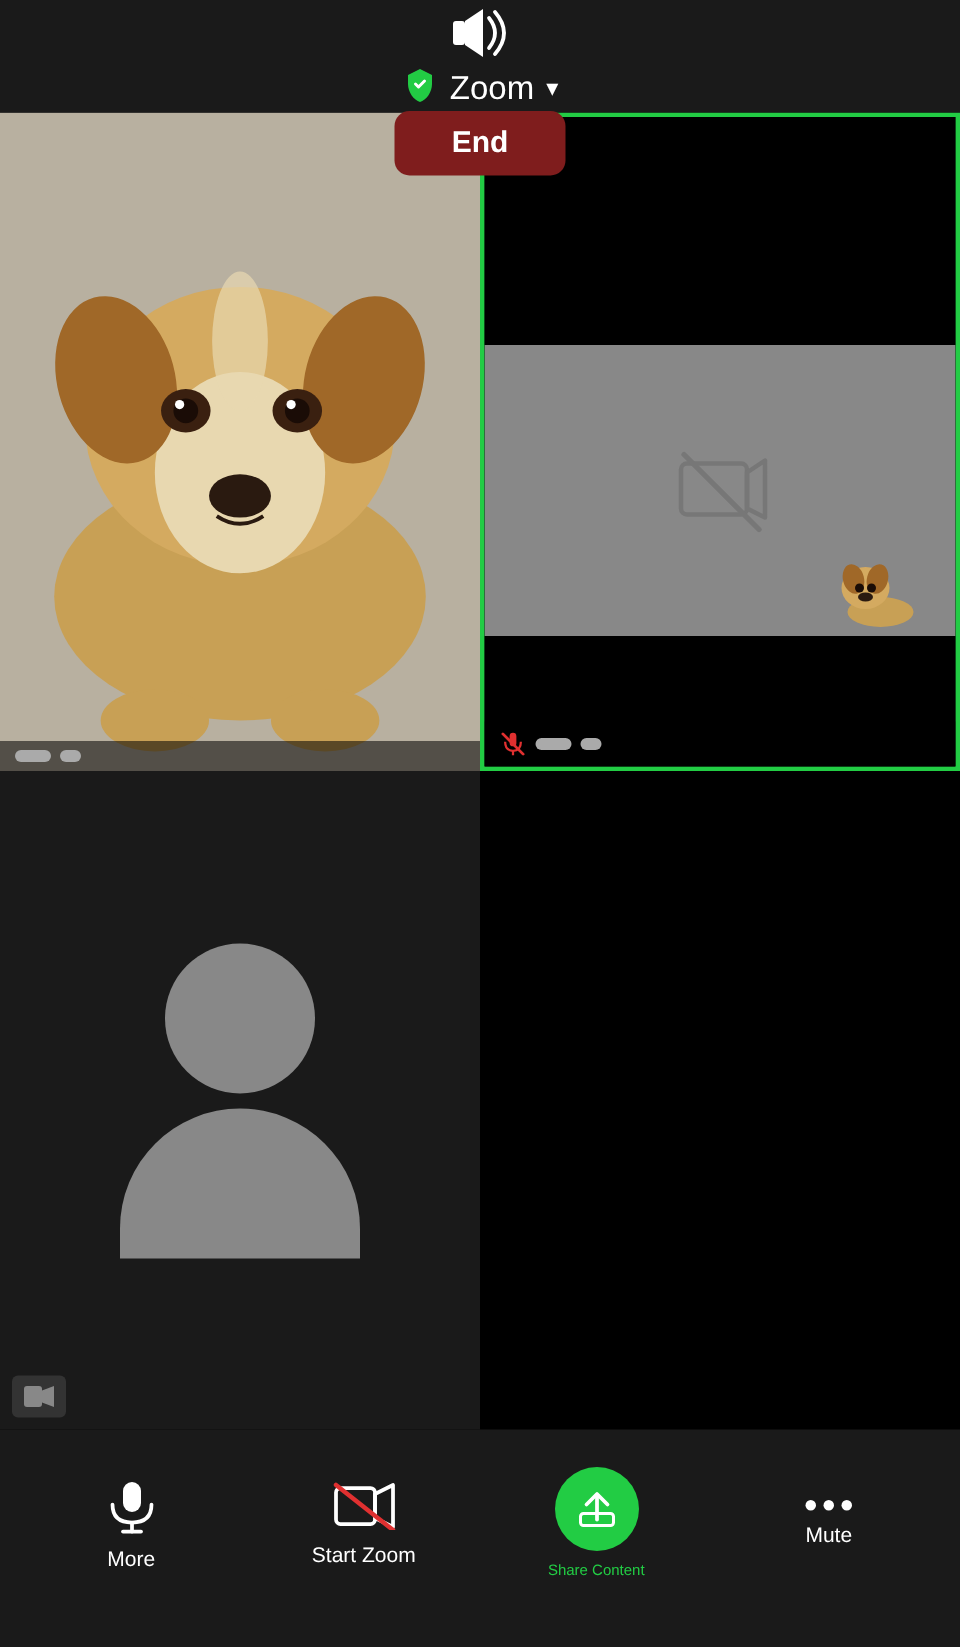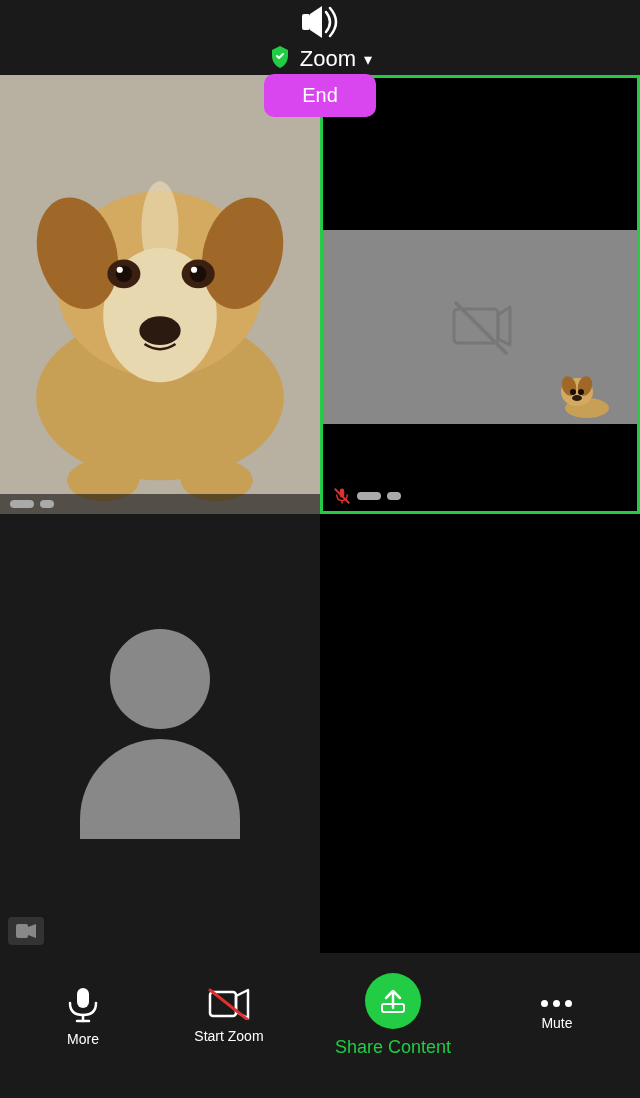--- a/index.html
+++ b/index.html
@@ -33,27 +33,27 @@
       display: flex;
       align-items: center;
       gap: 8px;
     }
     .header-zoom-text {
       color: #fff;
       font-size: 22px;
       font-weight: 500;
     }
     .header-end-btn {
-      background: #d946ef;
+      background: #7f1d1d;
       color: #fff;
       border: none;
       border-radius: 10px;
       padding: 10px 38px;
       font-size: 20px;
-      font-weight: 400;
+      font-weight: 700;
       cursor: pointer;
     }
 
     
     .video-grid {
       position: absolute;
       top: 75px;
       left: 0; right: 0;
       bottom: 145px;
       display: grid;
@@ -160,21 +160,21 @@
       align-items: center;
       gap: 8px;
       cursor: pointer;
       min-width: 80px;
     }
     .toolbar-label {
       font-size: 14px;
       color: #fff;
     }
     .toolbar-label-green {
-      font-size: 18px;
+      font-size: 10px;
       color: #22cc44;
     }
 
     
     .share-btn {
       background: #22cc44;
       border-radius: 50%;
       width: 56px;
       height: 56px;
       display: flex;

